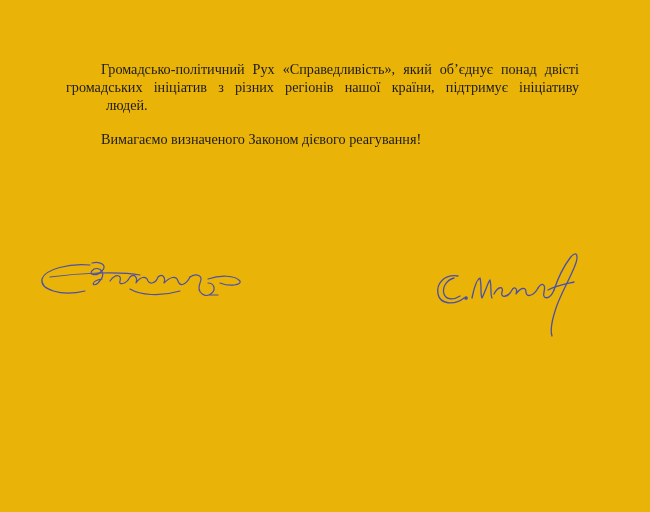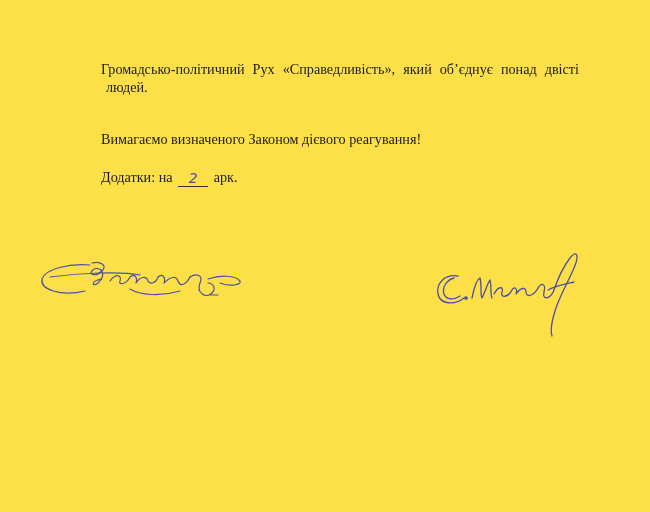--- a/index.html
+++ b/index.html
@@ -7,21 +7,21 @@
       padding: 0;
       width: 650px;
       height: 512px;
       background: #fefefe;
       overflow: hidden;
     }
     .page {
       position: relative;
       width: 650px;
       height: 512px;
-      background: #fde047;
+      background: #eab308;
       font-family: "Liberation Serif", "DejaVu Serif", serif;
       color: #1c1c1c;
     }
     .para {
       position: absolute;
       left: 66px;
       width: 513px;
       font-size: 14.2px;
       line-height: 18px;
       text-align: justify;
@@ -79,30 +79,26 @@
     .sig.right { left: 430px; top: 238px; width: 160px; height: 100px; }
     .sig svg { width: 100%; height: 100%; display: block; }
   </style>
 </head>
 <body>
 
 <div class="page">
 
   <div class="para p1">
     <span class="line-justify">Громадсько-політичний Рух «Справедливість», який об’єднує понад двісті</span>
+    <span class="line-justify" style="text-indent:0">громадських ініціатив з різних регіонів нашої країни, підтримує ініціативу</span>
     <span class="line-last" style="text-indent:0">людей.</span>
   </div>
 
   <p class="para p2">Вимагаємо визначеного Законом дієвого реагування!</p>
 
-  <div class="attach">
-    <span>Додатки: на</span>
-    <span class="blank"><span class="handwritten">2</span></span>
-    <span>арк.</span>
-  </div>
 
 
   <div class="sig left">
     <svg viewBox="0 0 240 50" fill="none" stroke="#4b4fa8" stroke-width="1.2" stroke-linecap="round" stroke-linejoin="round">
       <path d="M60 10 C40 8, 15 14, 12 24 C10 34, 30 42, 55 36"></path>
       <path d="M20 22 C50 18, 90 16, 110 20"></path>
       <path d="M62 8 C70 6, 78 10, 72 16 C66 22, 56 20, 64 14 C70 12, 78 18, 68 28 C62 33, 60 26, 72 24"></path>
       <path d="M80 26 C86 18, 92 20, 90 26 C88 30, 96 30, 100 22 C104 18, 108 22, 106 28 C110 22, 116 20, 118 26 C120 30, 126 28, 128 22 C132 18, 136 22, 134 28 C140 22, 146 20, 148 26 C150 32, 156 30, 160 22"></path>
       <path d="M160 22 C166 18, 174 20, 170 28 C166 38, 176 44, 182 38 C186 34, 184 28, 178 28"></path>
       <path d="M178 24 C190 20, 205 20, 210 26 C212 30, 200 32, 190 28"></path>

